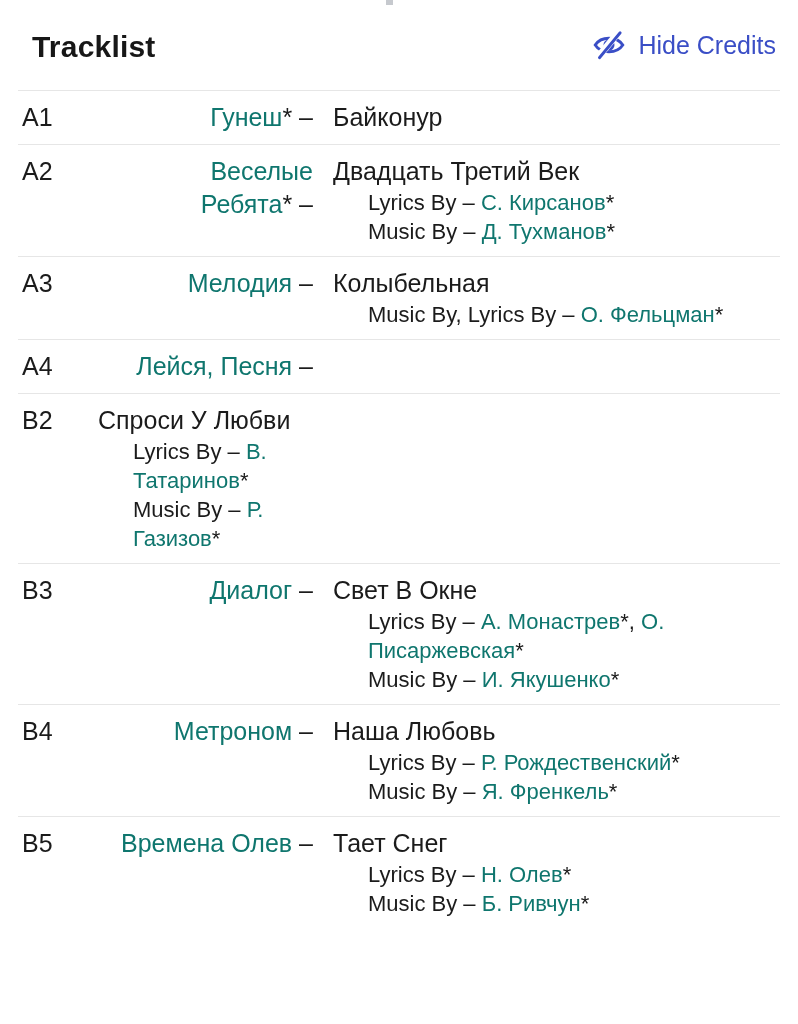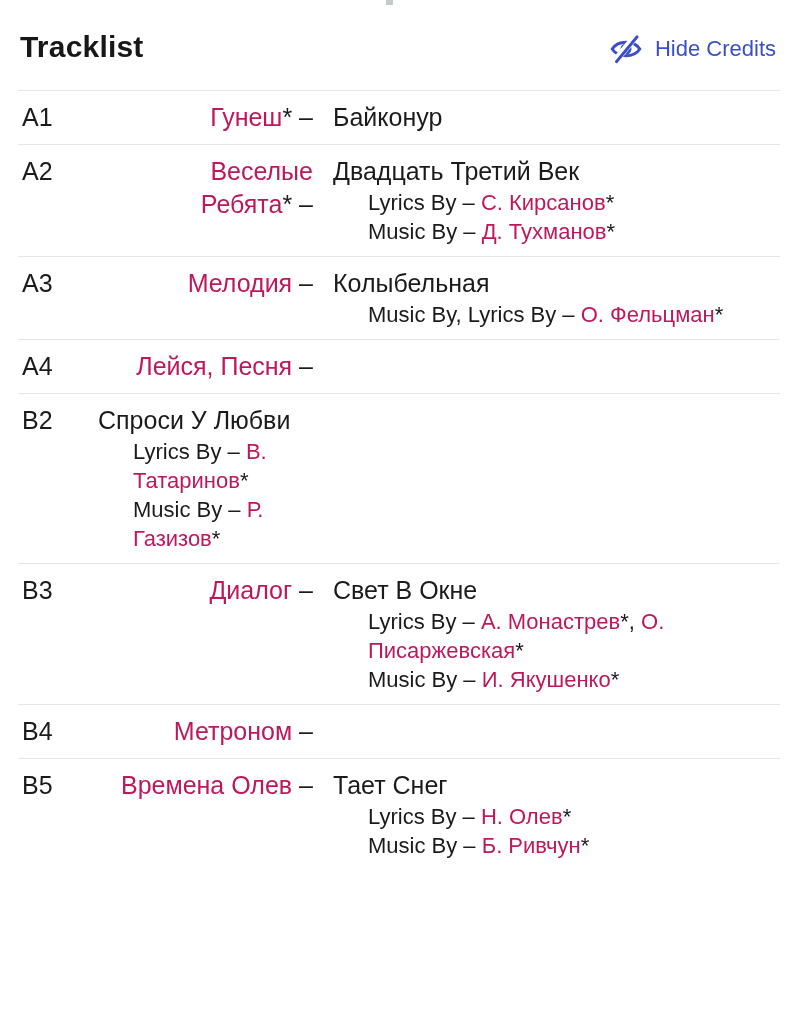--- a/index.html
+++ b/index.html
@@ -4,45 +4,46 @@
 <style>
   * { margin:0; padding:0; box-sizing:border-box; }
   html,body { background:#ffffff; }
   body {
     width:798px; height:1024px; overflow:hidden; position:relative;
     font-family:"Liberation Sans","DejaVu Sans",sans-serif;
     color:#1b1b1b;
   }
   .scroll-frag { position:absolute; top:0; left:386px; width:7px; height:5px; background:#c6c9ce; }
   .header {
-    display:flex; justify-content:space-between; align-items:flex-end;
+    display:flex; justify-content:space-between; align-items:flex-start;
     padding:30px 22px 26px 20px;
+    margin-left:12px;
   }
   .page-title { font-size:30px; font-weight:bold; color:#171717; letter-spacing:0.2px; }
   .hide-credits {
     display:flex; align-items:center; gap:12px;
     background:none; border:none; cursor:pointer;
-    color:#3a4ec6; font-size:22px; font-family:inherit;
+    color:#3a4ec6; font-size:25px; font-family:inherit;
   }
   .hide-credits svg { display:block; }
   .rows { margin:0 18px; }
   .row {
     display:grid; grid-template-columns:56px 215px 1fr; column-gap:12px;
     padding:10px 4px 10px 4px;
     border-top:1px solid #e6e6e6;
     align-items:start;
     gap:20px;
   }
   .pos { font-size:25px; line-height:33px; }
   .artist { font-size:25px; line-height:33px; text-align:right; }
   .tcell { padding-right:2px; }
   .title { font-size:25px; line-height:33px; }
   .credits { margin-left:35px; }
   .credit-line { font-size:22px; line-height:29px; }
-  a.link { color:#be185d; text-decoration:none; cursor:pointer; }
+  a.link { color:#0f766e; text-decoration:none; cursor:pointer; }
   .sfx, .dash, .crole { color:#1b1b1b; }
 </style>
 </head>
 <body>
 
 <div class="scroll-frag"></div>
 
 <div>
   <div class="header">
     <h2 class="page-title">Tracklist</h2>
@@ -117,20 +118,27 @@
       <div class="credits">
             <div class="credit-line"><span class="crole">Lyrics By – </span><a class="link" href="#">А. Монастрев</a><span class="sfx">*</span><span class="crole">, </span><a class="link" href="#">О. Писаржевская</a><span class="sfx">*</span></div>
             <div class="credit-line"><span class="crole">Music By – </span><a class="link" href="#">И. Якушенко</a><span class="sfx">*</span></div>
           </div>
     </div>
   </div>
 
   <div class="row">
     <div class="pos">B4</div>
     <div class="artist"><a href="#" class="link">Метроном</a><span class="sfx"></span><span class="dash">&nbsp;–</span></div>
+    <div class="tcell">
+      <div class="title">Наша Любовь</div>
+      <div class="credits">
+            <div class="credit-line"><span class="crole">Lyrics By – </span><a class="link" href="#">Р. Рождественский</a><span class="sfx">*</span></div>
+            <div class="credit-line"><span class="crole">Music By – </span><a class="link" href="#">Я. Френкель</a><span class="sfx">*</span></div>
+          </div>
+    </div>
   </div>
 
   <div class="row">
     <div class="pos">B5</div>
     <div class="artist"><a href="#" class="link">Времена Олев</a><span class="sfx"></span><span class="dash">&nbsp;–</span></div>
     <div class="tcell">
       <div class="title">Тает Снег</div>
       <div class="credits">
             <div class="credit-line"><span class="crole">Lyrics By – </span><a class="link" href="#">Н. Олев</a><span class="sfx">*</span></div>
             <div class="credit-line"><span class="crole">Music By – </span><a class="link" href="#">Б. Ривчун</a><span class="sfx">*</span></div>

